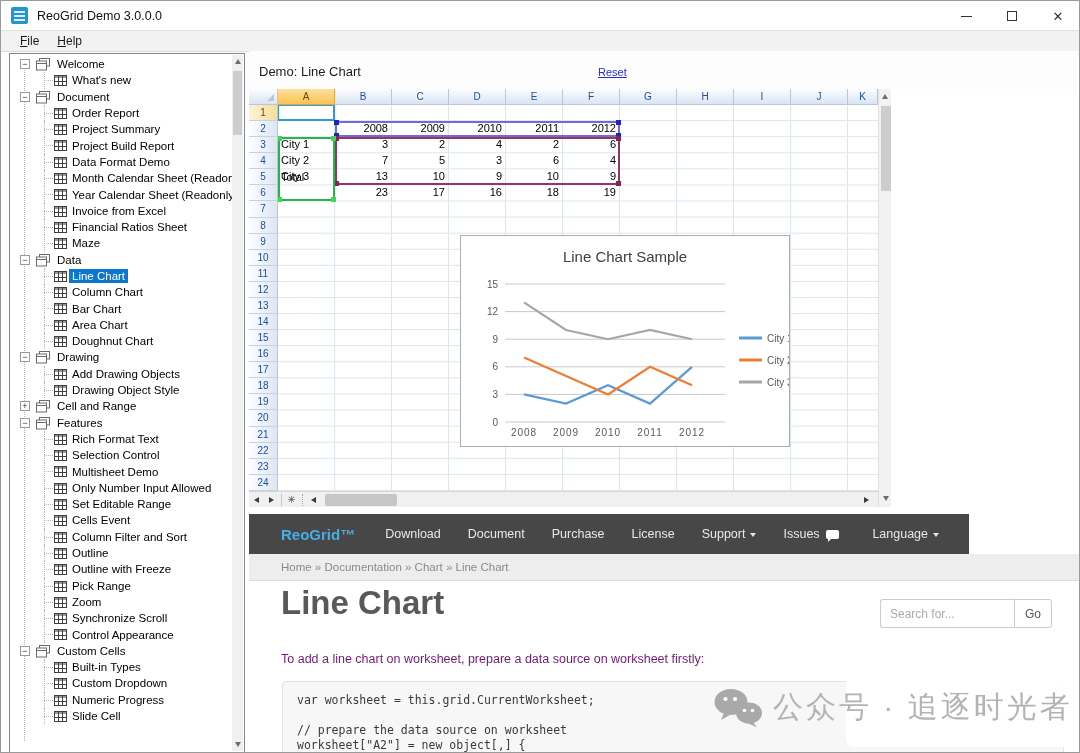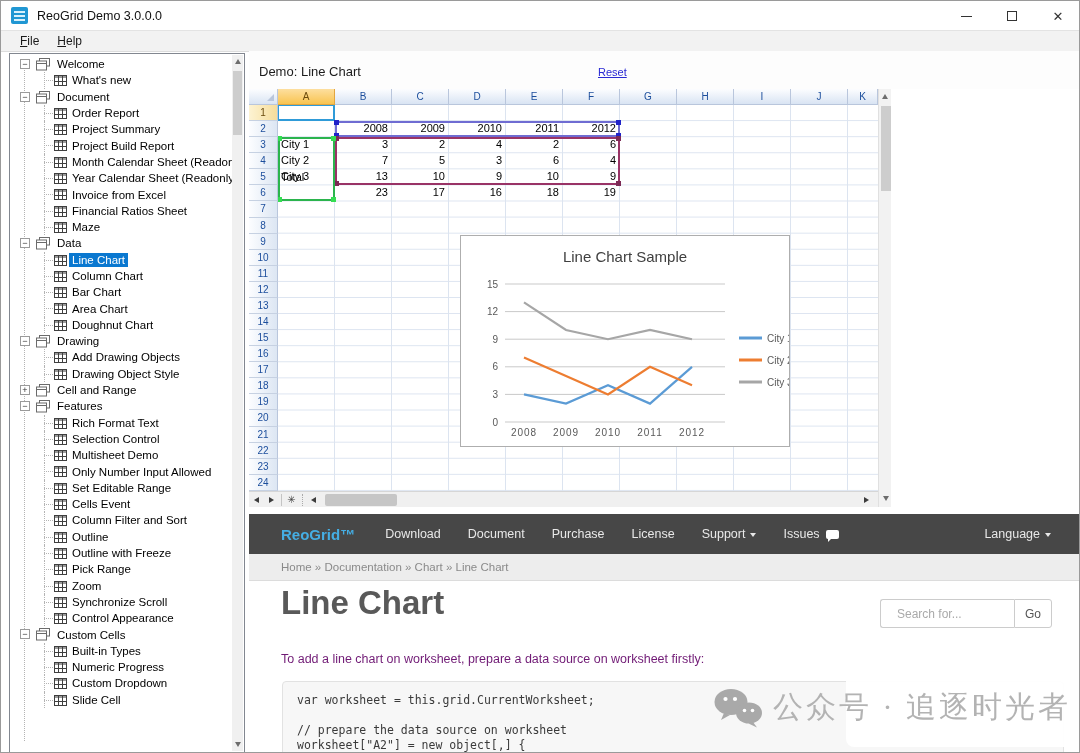--- a/index.html
+++ b/index.html
@@ -97,54 +97,54 @@
   .tri-l { width:0; height:0; border-top:3.5px solid transparent; border-bottom:3.5px solid transparent; border-right:5px solid #3c3c3c; }
   .tri-r { width:0; height:0; border-top:3.5px solid transparent; border-bottom:3.5px solid transparent; border-left:5px solid #3c3c3c; }
   .tb-sep { width:1px; height:12px; background:#c4c4c4; margin:0 2px; }
   .tb-dot { width:1px; height:12px; border-left:1px dotted #aaa; margin:0 3px; }
   .tb-add { font-size:10px; color:#444; }
   .tab-thumb { width:72px; height:12px; background:#c6c6c6; border-radius:2px; margin-left:4px; }
   .tb-right { margin-left:auto; margin-right:4px; }
 
   
   .webpage { position:absolute; left:0; top:463px; width:832px; height:240px; background:#fff; overflow:hidden; }
-  .navbar { position:absolute; left:0; top:0; width:832px; height:40px; background:#474747;
+  .navbar { position:absolute; left:0; top:0; width:720px; height:40px; background:#474747;
     display:flex; align-items:center; padding-left:32px; }
   .brand { font-size:15px; font-weight:bold; color:#45aee4; margin-right:30px; }
   .navlink { font-size:12.5px; color:#e8e8e8; margin-right:27px; display:flex; align-items:center; }
   .caret { width:0; height:0; border-left:3.5px solid transparent; border-right:3.5px solid transparent;
     border-top:4px solid #e8e8e8; margin-left:5px; margin-top:2px; }
   .bubble { width:13px; height:9px; background:#fff; border-radius:2px; margin-left:6px; position:relative; }
   .bubble::after { content:""; position:absolute; left:2px; bottom:-3px;
     border-left:0 solid transparent; border-right:4px solid transparent; border-top:4px solid #fff; }
   .nav-lang { position:absolute; right:30px; top:0; height:40px; display:flex; align-items:center;
     font-size:12.5px; color:#e8e8e8; }
   .crumbbar { position:absolute; left:0; top:40px; width:832px; height:27px; background:#ededed;
     border-bottom:1px solid #dcdcdc; display:flex; align-items:center; padding-left:32px;
     font-size:11.5px; color:#8a8a8a; }
   .page-h1 { position:absolute; left:32px; top:70px; font-size:33px; font-weight:bold; color:#595959; }
   .searchgrp { position:absolute; left:631px; top:85px; height:29px; display:flex; }
   .searchgrp input { width:134px; height:29px; border:1px solid #ccc; border-right:0;
-    border-radius:3px 0 0 3px; padding:0 16px; font-size:12px; color:#444; outline:none;
+    border-radius:3px 0 0 3px; padding:0 9px; font-size:12px; color:#444; outline:none;
     font-family:"Liberation Sans", sans-serif; }
   .searchgrp input::placeholder { color:#aaa; }
   .go-btn { width:38px; height:29px; border:1px solid #ccc; border-radius:0 3px 3px 0;
     background:#fff; font-size:12px; color:#555; }
   .intro { position:absolute; left:32px; top:138px; font-size:12.5px; color:#701a75; }
   .codeblock { position:absolute; left:33px; top:167px; width:782px; height:110px;
     background:#f7f7f7; border:1px solid #e2e2e2; border-radius:4px; }
   .codeblock pre { margin:0; padding:11px 14px; font-family:"DejaVu Sans Mono","Liberation Mono",monospace;
     font-size:11.5px; line-height:15px; color:#3a3a3a; white-space:pre; }
 
   
   .wm-card { position:absolute; left:845px; top:666px; width:235px; height:80px;
     background:rgba(255,255,255,0.94); border-radius:8px; }
   .wm { position:absolute; left:712px; top:686px; display:flex; align-items:center; }
   .wm-text { font-size:30px; color:#b3b3b3; letter-spacing:3px; margin-left:10px;
-    font-family:Liberation Serif, serif; }
+    font-family:Liberation Sans, sans-serif; }
 </style>
 </head>
 <body>
 
 <div class="titlebar">
   <div class="app-icon">
       <i></i>
       <i></i>
       <i></i>
     </div>
@@ -228,20 +228,30 @@
         <span class="tlabel">Project Build Report</span>
       </div>
       <div class="titem leaf">
         <svg class="ticon" width="13" height="11" viewBox="0 0 13 11">
           <rect x="0.5" y="0.5" width="12" height="10" fill="#fff" stroke="#3f3f3f"></rect>
           <rect x="1" y="1" width="11" height="2" fill="#9a9a9a"></rect>
           <line x1="4.5" y1="1" x2="4.5" y2="10.5" stroke="#3f3f3f"></line>
           <line x1="8.5" y1="1" x2="8.5" y2="10.5" stroke="#3f3f3f"></line>
           <line x1="0.5" y1="6.5" x2="12.5" y2="6.5" stroke="#3f3f3f"></line>
         </svg>
+        <span class="tlabel">Data Format Demo</span>
+      </div>
+      <div class="titem leaf">
+        <svg class="ticon" width="13" height="11" viewBox="0 0 13 11">
+          <rect x="0.5" y="0.5" width="12" height="10" fill="#fff" stroke="#3f3f3f"></rect>
+          <rect x="1" y="1" width="11" height="2" fill="#9a9a9a"></rect>
+          <line x1="4.5" y1="1" x2="4.5" y2="10.5" stroke="#3f3f3f"></line>
+          <line x1="8.5" y1="1" x2="8.5" y2="10.5" stroke="#3f3f3f"></line>
+          <line x1="0.5" y1="6.5" x2="12.5" y2="6.5" stroke="#3f3f3f"></line>
+        </svg>
         <span class="tlabel">Month Calendar Sheet (Readonly)</span>
       </div>
       <div class="titem leaf">
         <svg class="ticon" width="13" height="11" viewBox="0 0 13 11">
           <rect x="0.5" y="0.5" width="12" height="10" fill="#fff" stroke="#3f3f3f"></rect>
           <rect x="1" y="1" width="11" height="2" fill="#9a9a9a"></rect>
           <line x1="4.5" y1="1" x2="4.5" y2="10.5" stroke="#3f3f3f"></line>
           <line x1="8.5" y1="1" x2="8.5" y2="10.5" stroke="#3f3f3f"></line>
           <line x1="0.5" y1="6.5" x2="12.5" y2="6.5" stroke="#3f3f3f"></line>
         </svg>
@@ -533,31 +543,31 @@
         <span class="tlabel">Built-in Types</span>
       </div>
       <div class="titem leaf">
         <svg class="ticon" width="13" height="11" viewBox="0 0 13 11">
           <rect x="0.5" y="0.5" width="12" height="10" fill="#fff" stroke="#3f3f3f"></rect>
           <rect x="1" y="1" width="11" height="2" fill="#9a9a9a"></rect>
           <line x1="4.5" y1="1" x2="4.5" y2="10.5" stroke="#3f3f3f"></line>
           <line x1="8.5" y1="1" x2="8.5" y2="10.5" stroke="#3f3f3f"></line>
           <line x1="0.5" y1="6.5" x2="12.5" y2="6.5" stroke="#3f3f3f"></line>
         </svg>
+        <span class="tlabel">Custom Dropdown</span>
+      </div>
+      <div class="titem leaf">
+        <svg class="ticon" width="13" height="11" viewBox="0 0 13 11">
+          <rect x="0.5" y="0.5" width="12" height="10" fill="#fff" stroke="#3f3f3f"></rect>
+          <rect x="1" y="1" width="11" height="2" fill="#9a9a9a"></rect>
+          <line x1="4.5" y1="1" x2="4.5" y2="10.5" stroke="#3f3f3f"></line>
+          <line x1="8.5" y1="1" x2="8.5" y2="10.5" stroke="#3f3f3f"></line>
+          <line x1="0.5" y1="6.5" x2="12.5" y2="6.5" stroke="#3f3f3f"></line>
+        </svg>
         <span class="tlabel">Numeric Progress</span>
-      </div>
-      <div class="titem leaf">
-        <svg class="ticon" width="13" height="11" viewBox="0 0 13 11">
-          <rect x="0.5" y="0.5" width="12" height="10" fill="#fff" stroke="#3f3f3f"></rect>
-          <rect x="1" y="1" width="11" height="2" fill="#9a9a9a"></rect>
-          <line x1="4.5" y1="1" x2="4.5" y2="10.5" stroke="#3f3f3f"></line>
-          <line x1="8.5" y1="1" x2="8.5" y2="10.5" stroke="#3f3f3f"></line>
-          <line x1="0.5" y1="6.5" x2="12.5" y2="6.5" stroke="#3f3f3f"></line>
-        </svg>
-        <span class="tlabel">Custom Dropdown</span>
       </div>
       <div class="titem leaf">
         <svg class="ticon" width="13" height="11" viewBox="0 0 13 11">
           <rect x="0.5" y="0.5" width="12" height="10" fill="#fff" stroke="#3f3f3f"></rect>
           <rect x="1" y="1" width="11" height="2" fill="#9a9a9a"></rect>
           <line x1="4.5" y1="1" x2="4.5" y2="10.5" stroke="#3f3f3f"></line>
           <line x1="8.5" y1="1" x2="8.5" y2="10.5" stroke="#3f3f3f"></line>
           <line x1="0.5" y1="6.5" x2="12.5" y2="6.5" stroke="#3f3f3f"></line>
         </svg>
         <span class="tlabel">Slide Cell</span>

